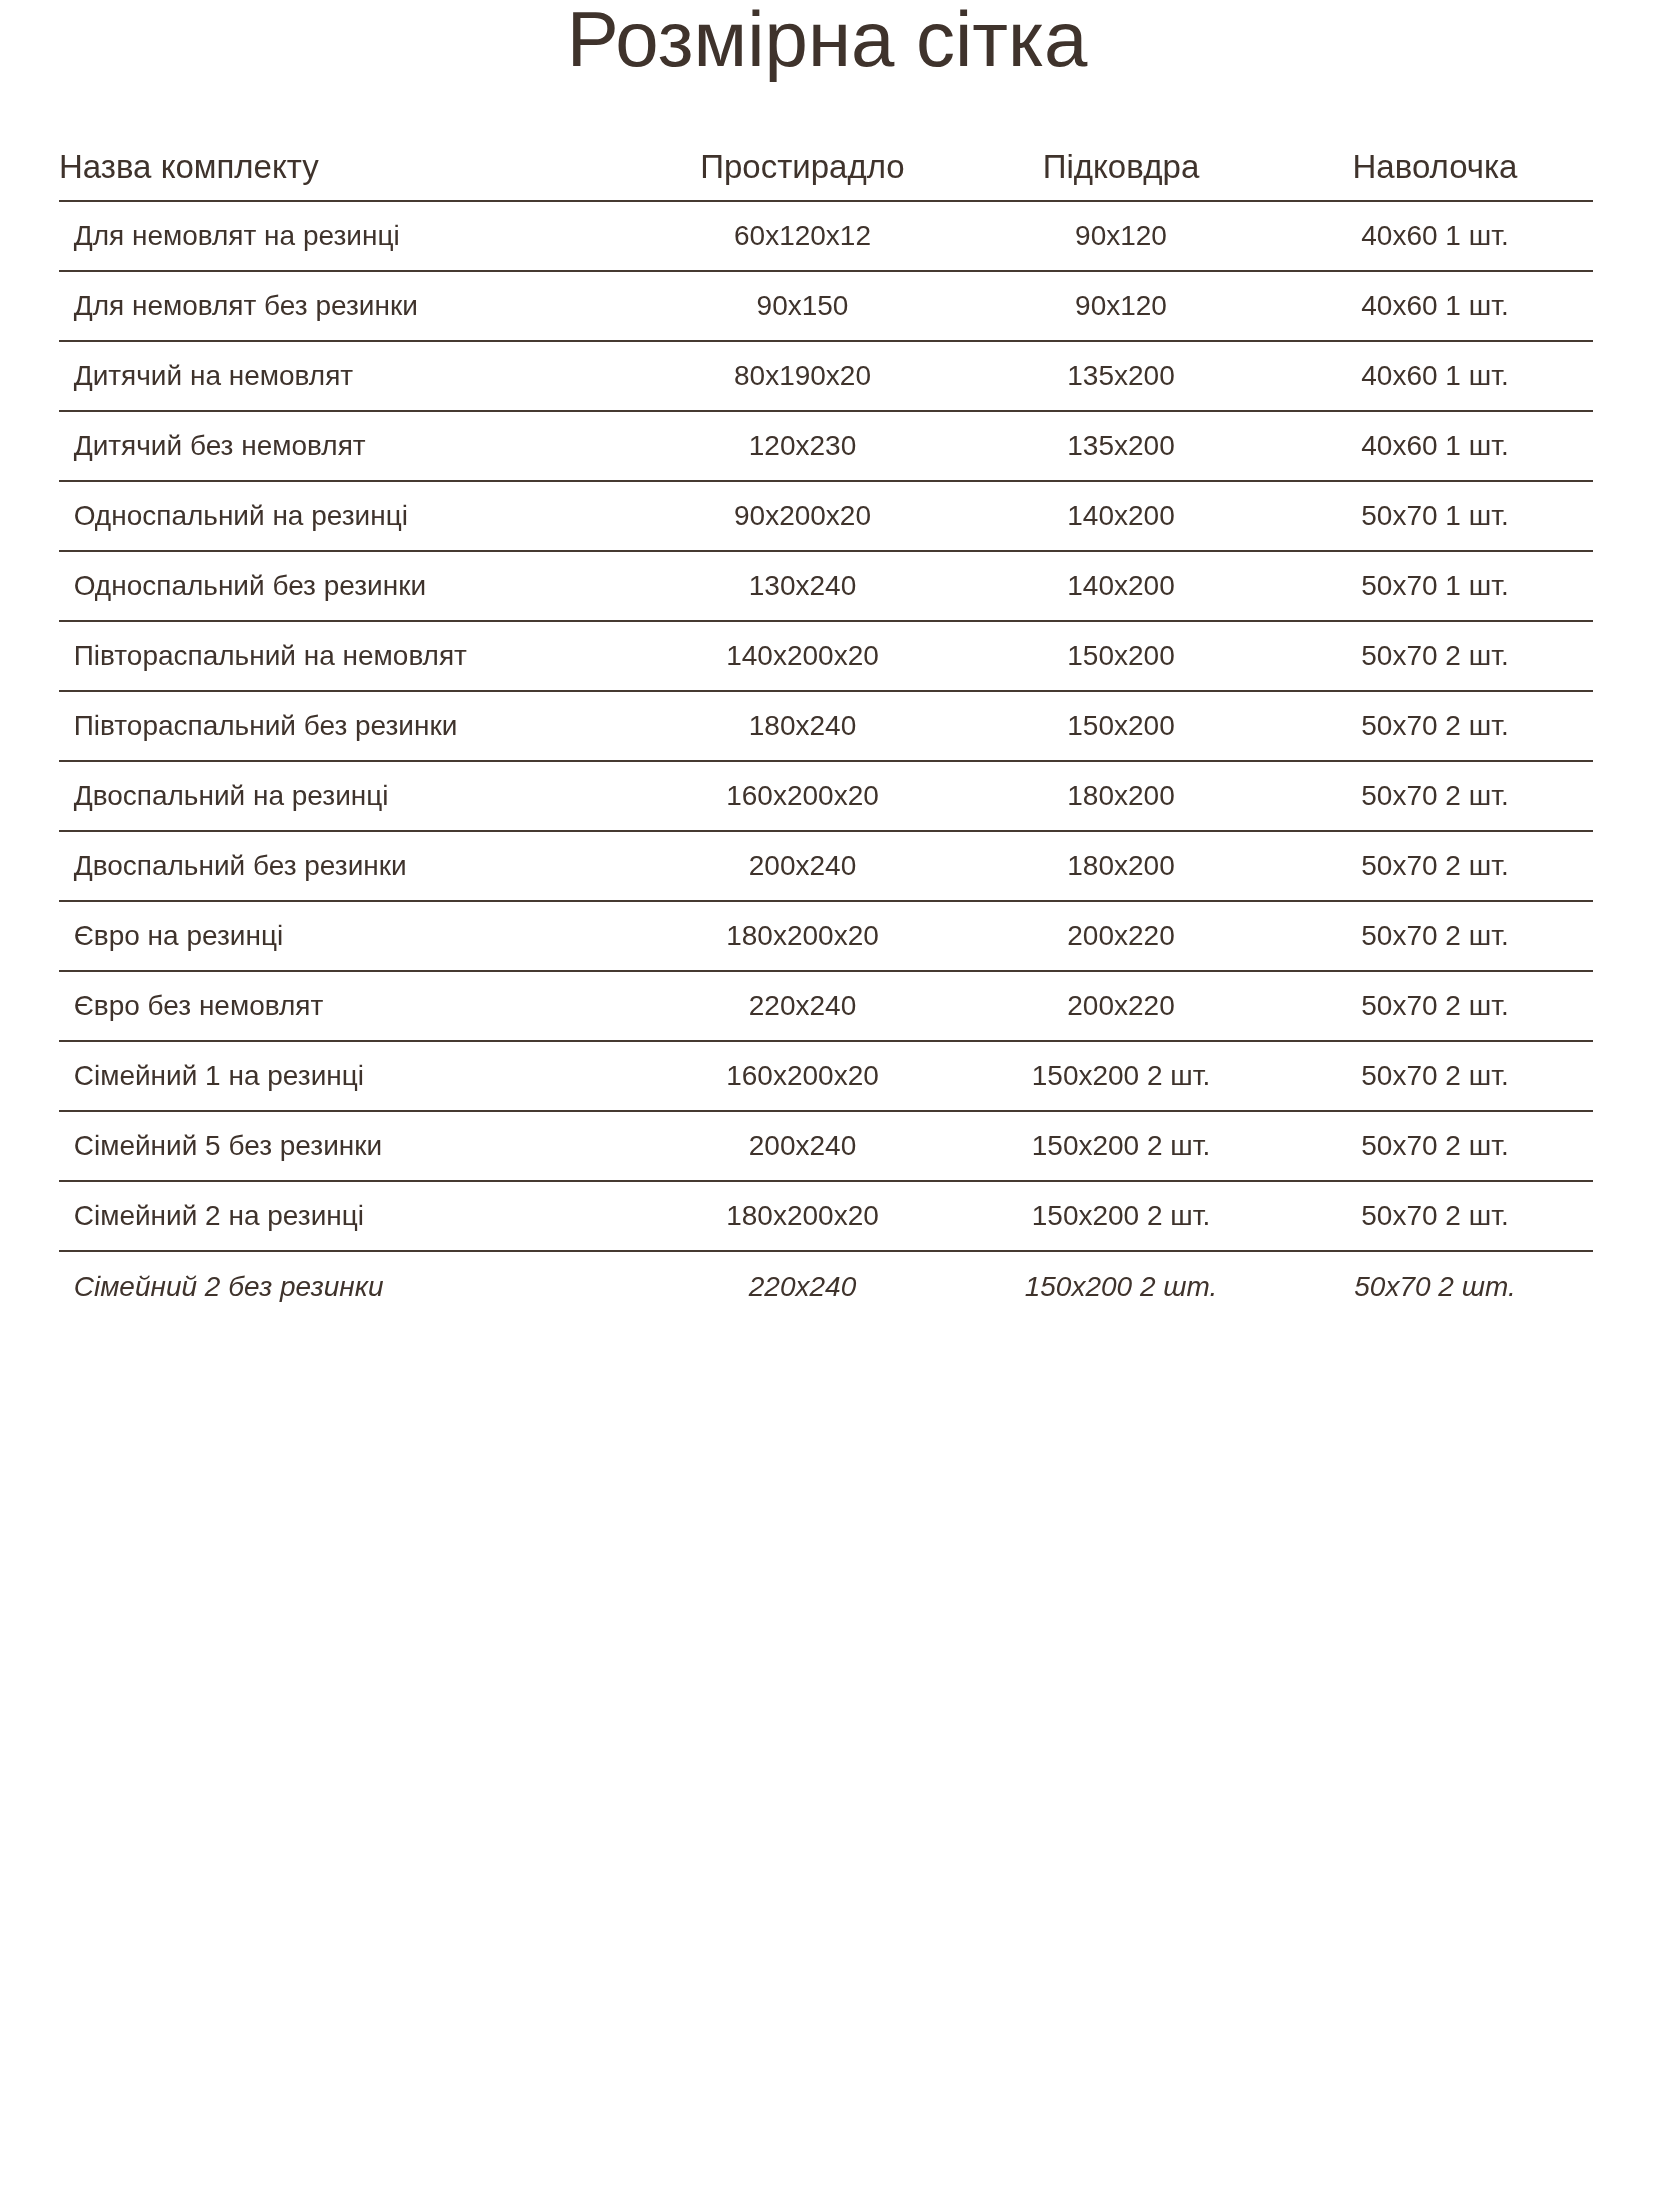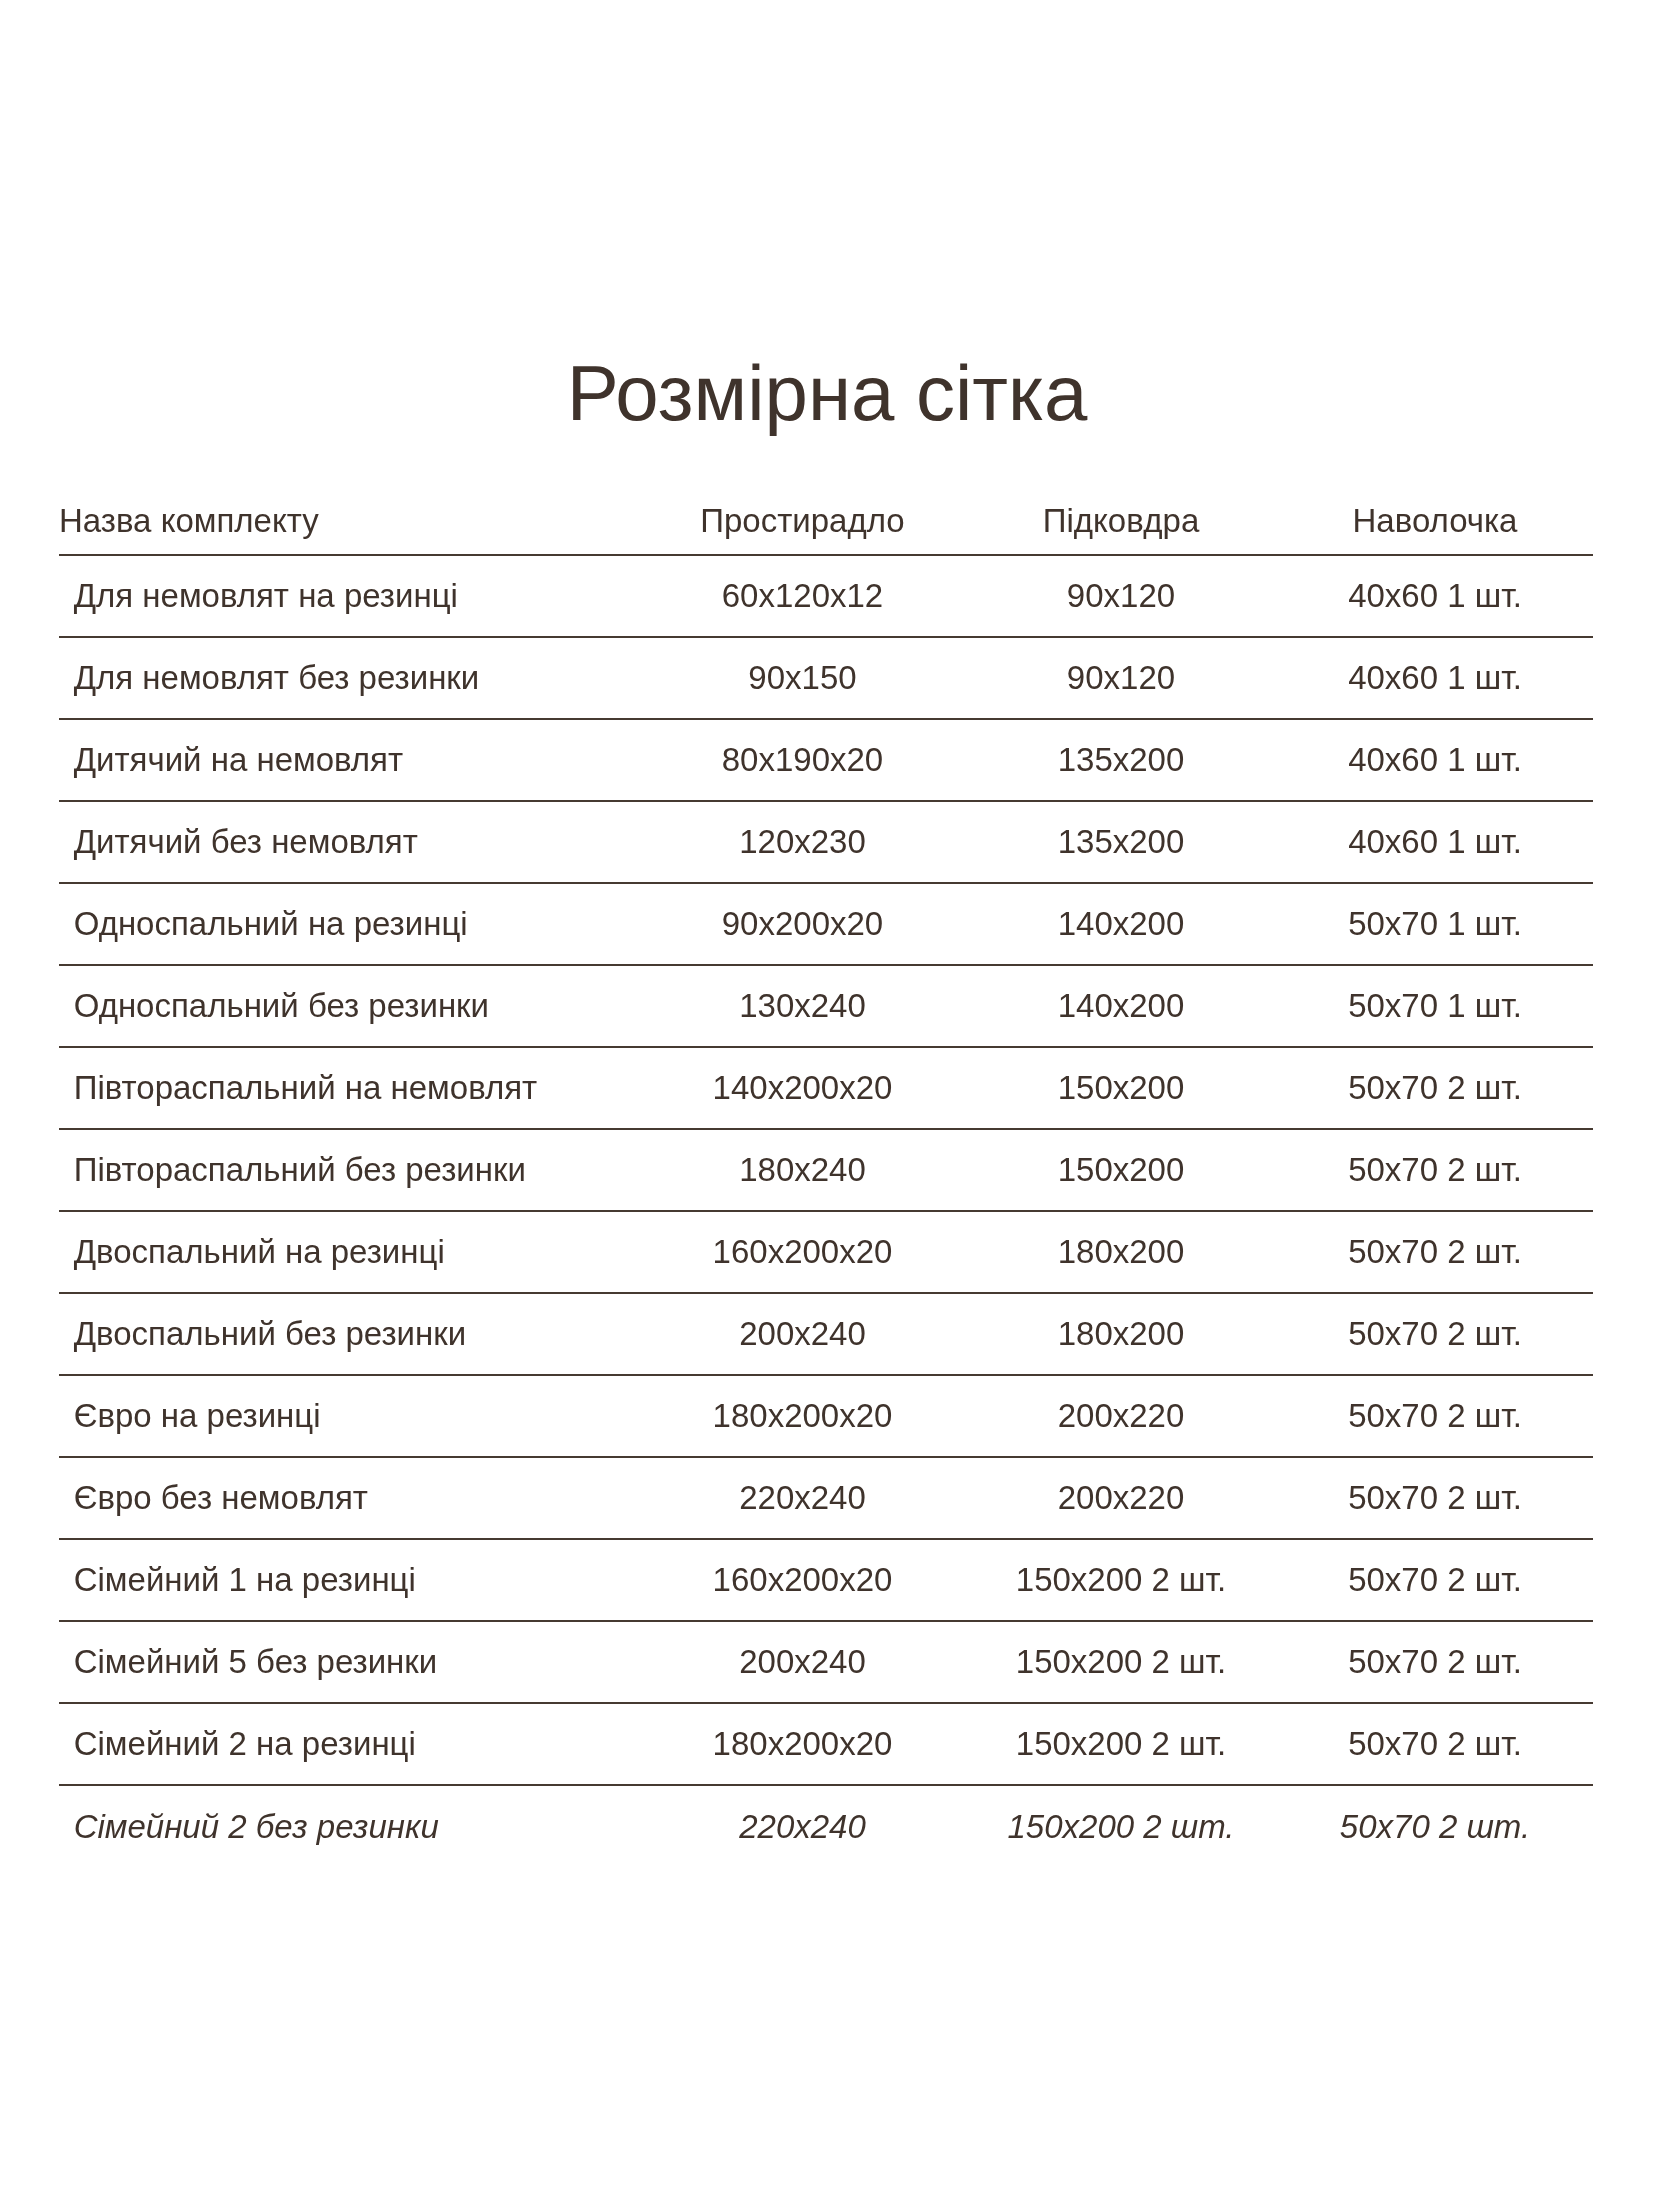--- a/index.html
+++ b/index.html
@@ -10,39 +10,38 @@
   * { margin: 0; padding: 0; box-sizing: border-box; }
   html, body {
     width: 1654px;
     height: 2205px;
     background: var(--bg-color);
     font-family: "Liberation Sans", sans-serif;
     color: var(--text-color);
     overflow: hidden;
   }
   .page-title {
-    padding-top: 354px;
     text-align: center;
     font-size: 78px;
     font-weight: 400;
     line-height: 1;
     letter-spacing: 0px;
     color: var(--text-color);
   }
   .size-table {
     width: 1534px;
     margin: 57px 0 0 59px;
   }
   .trow {
     display: grid;
     grid-template-columns: 582px 323px 314px 314px;
     align-items: center;
-    height: 82px;
+    height: 70px;
     border-bottom: 2.5px solid var(--line-color);
-    font-size: 33px;
+    font-size: 28px;
     line-height: 1.1;
   }
   .trow.header {
     height: 67px;
     font-size: 33px;
   }
   .trow:last-child {
     border-bottom: none;
     font-style: italic;
   }

